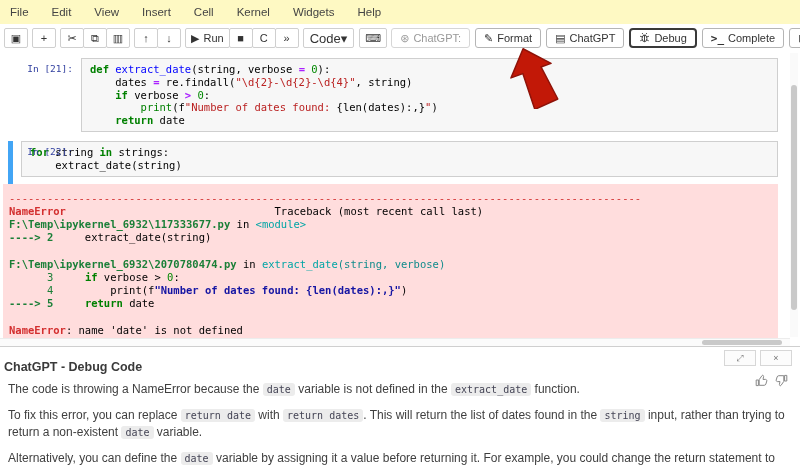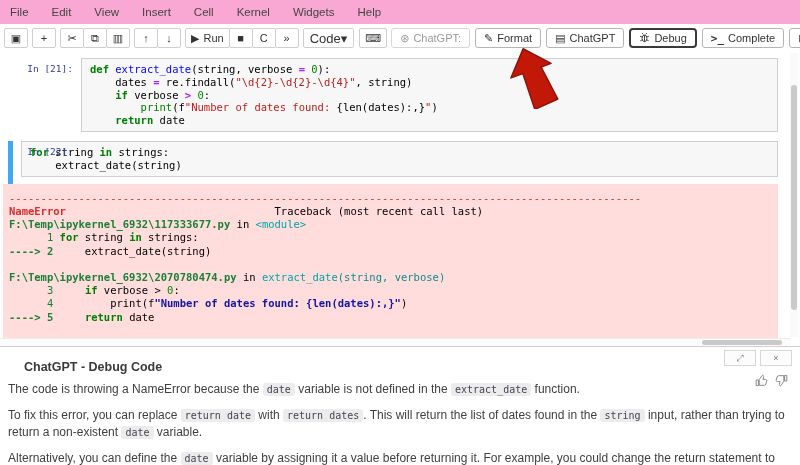--- a/index.html
+++ b/index.html
@@ -1,19 +1,19 @@
 <!DOCTYPE html>
 <html><head>
 <meta charset="utf-8">
 <style>
   html,body{margin:0;padding:0;}
   body{width:800px;height:465px;position:relative;overflow:hidden;background:#fff;
        font-family:"Liberation Sans",sans-serif;color:#333;}
   
-  .menubar{height:24px;display:flex;align-items:center;padding-left:10px;background:#f9a8d4;}
+  .menubar{height:24px;display:flex;align-items:center;padding-left:10px;background:#fef9c3;}
   .menu-item{font-size:11.5px;color:#444;margin-right:23px;cursor:default;}
   
   .toolbar{height:28px;display:flex;align-items:center;padding-left:4px;gap:5px;background:#fff;}
   .btn-group{display:flex;}
   .tbtn{height:20px;min-width:24px;display:flex;align-items:center;justify-content:center;
         background:#fff;border:1px solid #cfcfcf;border-radius:2px;margin-right:-1px;
         font-size:11px;color:#333;padding:0 5px;box-sizing:border-box;}
   .tbtn .ic{font-size:11px;line-height:1;color:#333;}
   .run-label{margin-left:4px;font-size:11px;}
   .cell-type{width:92px;height:20px;border:1px solid #cfcfcf;border-radius:2px;display:flex;
@@ -59,21 +59,21 @@
   .hscroll{position:absolute;top:338px;left:0;right:10px;height:8px;background:#fbfbfb;border-top:1px solid #ececec;}
   .hthumb{position:absolute;top:1px;right:8px;width:80px;height:5px;background:#c9c9c9;border-radius:3px;}
   
   .arrow-wrap{position:absolute;left:497px;top:47px;width:72px;height:62px;pointer-events:none;}
   
   .panel{position:absolute;top:346px;left:0;width:800px;height:119px;background:#fff;
          border-top:1px solid #cfcfcf;box-sizing:border-box;}
   .win-btns{position:absolute;right:8px;top:3px;display:flex;gap:4px;}
   .win-btn{width:30px;height:14px;background:#fcfcfc;border:1px solid #d7d7d7;display:flex;
            align-items:center;justify-content:center;font-size:9px;color:#777;}
-  .panel-title{position:absolute;left:24px;top:13px;font-size:12.5px;font-weight:bold;color:#3a3a3a;}
+  .panel-title{position:absolute;left:4px;top:13px;font-size:12.5px;font-weight:bold;color:#3a3a3a;}
   .feedback{position:absolute;right:12px;top:26px;display:flex;gap:7px;}
   .paras{position:absolute;left:8px;right:8px;top:34px;}
   .paras p{margin:0 0 9px 0;font-size:12px;line-height:17px;color:#3f3f3f;}
   .tok-text{}
   .tok-code{font-family:"DejaVu Sans Mono",monospace;font-size:10px;background:#ececec;
             border-radius:3px;padding:1px 4px;color:#445;white-space:nowrap;}
 </style>
 </head>
 <body>
 
@@ -197,21 +197,20 @@
   <div class="cell selected">
     <div class="prompt">In [22]:</div>
     <div class="input-box code">
       <div class="cline"><span class="tok-kw">for</span><span class="tok-plain"> string </span><span class="tok-kw">in</span><span class="tok-plain"> strings:</span></div>
       <div class="cline"><span class="tok-plain">    extract_date(string)</span></div>
     </div>
     <div class="output-err tb">
       <div class="cline"><span class="tok-red">----------------------------------------------------------------------------------------------------</span></div>
       <div class="cline"><span class="tok-redb">NameError</span><span class="tok-plain">                                 </span><span class="tok-plain">Traceback (most recent call last)</span></div>
       <div class="cline"><span class="tok-greenb">F:\Temp\ipykernel_6932\117333677.py</span><span class="tok-plain"> in </span><span class="tok-cyan">&lt;module&gt;</span></div>
-      <div class="cline"><span class="tok-green">      1 </span><span class="tok-kw">for</span><span class="tok-plain"> string </span><span class="tok-kw">in</span><span class="tok-plain"> strings:</span></div>
       <div class="cline"><span class="tok-greenb">----&gt; 2</span><span class="tok-plain">     extract_date(string)</span></div>
       <div class="cline"></div>
       <div class="cline"><span class="tok-greenb">F:\Temp\ipykernel_6932\2070780474.py</span><span class="tok-plain"> in </span><span class="tok-cyan">extract_date</span><span class="tok-cyanb">(string, verbose)</span></div>
       <div class="cline"><span class="tok-green">      3 </span><span class="tok-plain">    </span><span class="tok-kw">if</span><span class="tok-plain"> verbose </span><span class="tok-plain">&gt; </span><span class="tok-num">0</span><span class="tok-plain">:</span></div>
       <div class="cline"><span class="tok-green">      4 </span><span class="tok-plain">        print(f</span><span class="tok-navyb">"Number of dates found: {len(dates):,}"</span><span class="tok-plain">)</span></div>
       <div class="cline"><span class="tok-greenb">----&gt; 5</span><span class="tok-plain">     </span><span class="tok-kw">return</span><span class="tok-plain"> date</span></div>
       <div class="cline"></div>
       <div class="cline"><span class="tok-redb">NameError</span><span class="tok-plain">: name 'date' is not defined</span></div>
     </div>
   </div>

